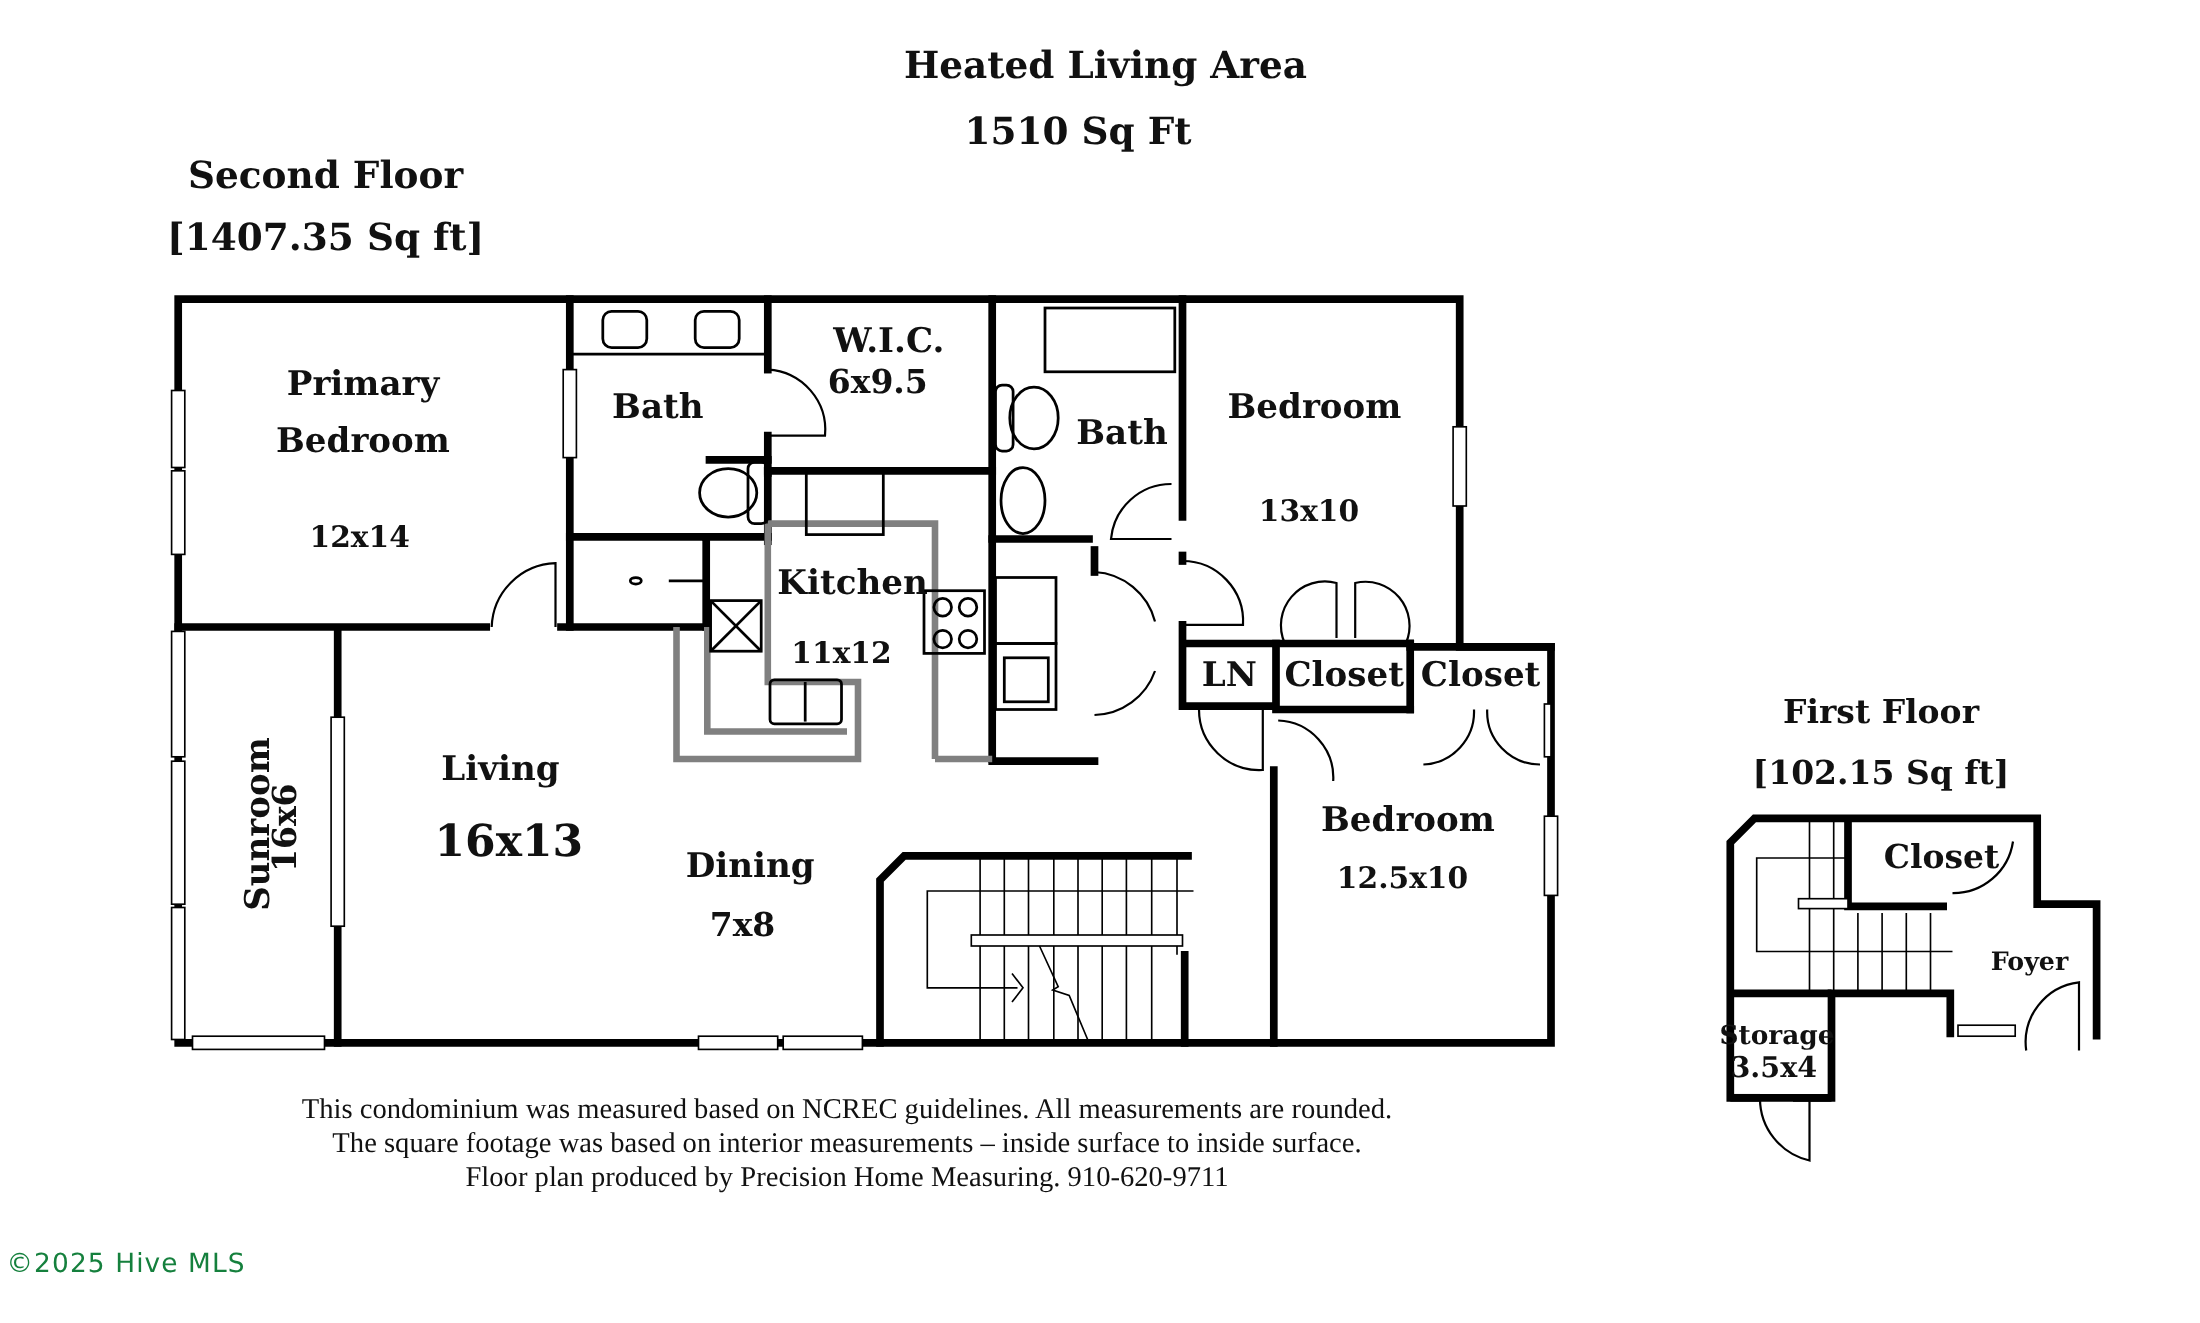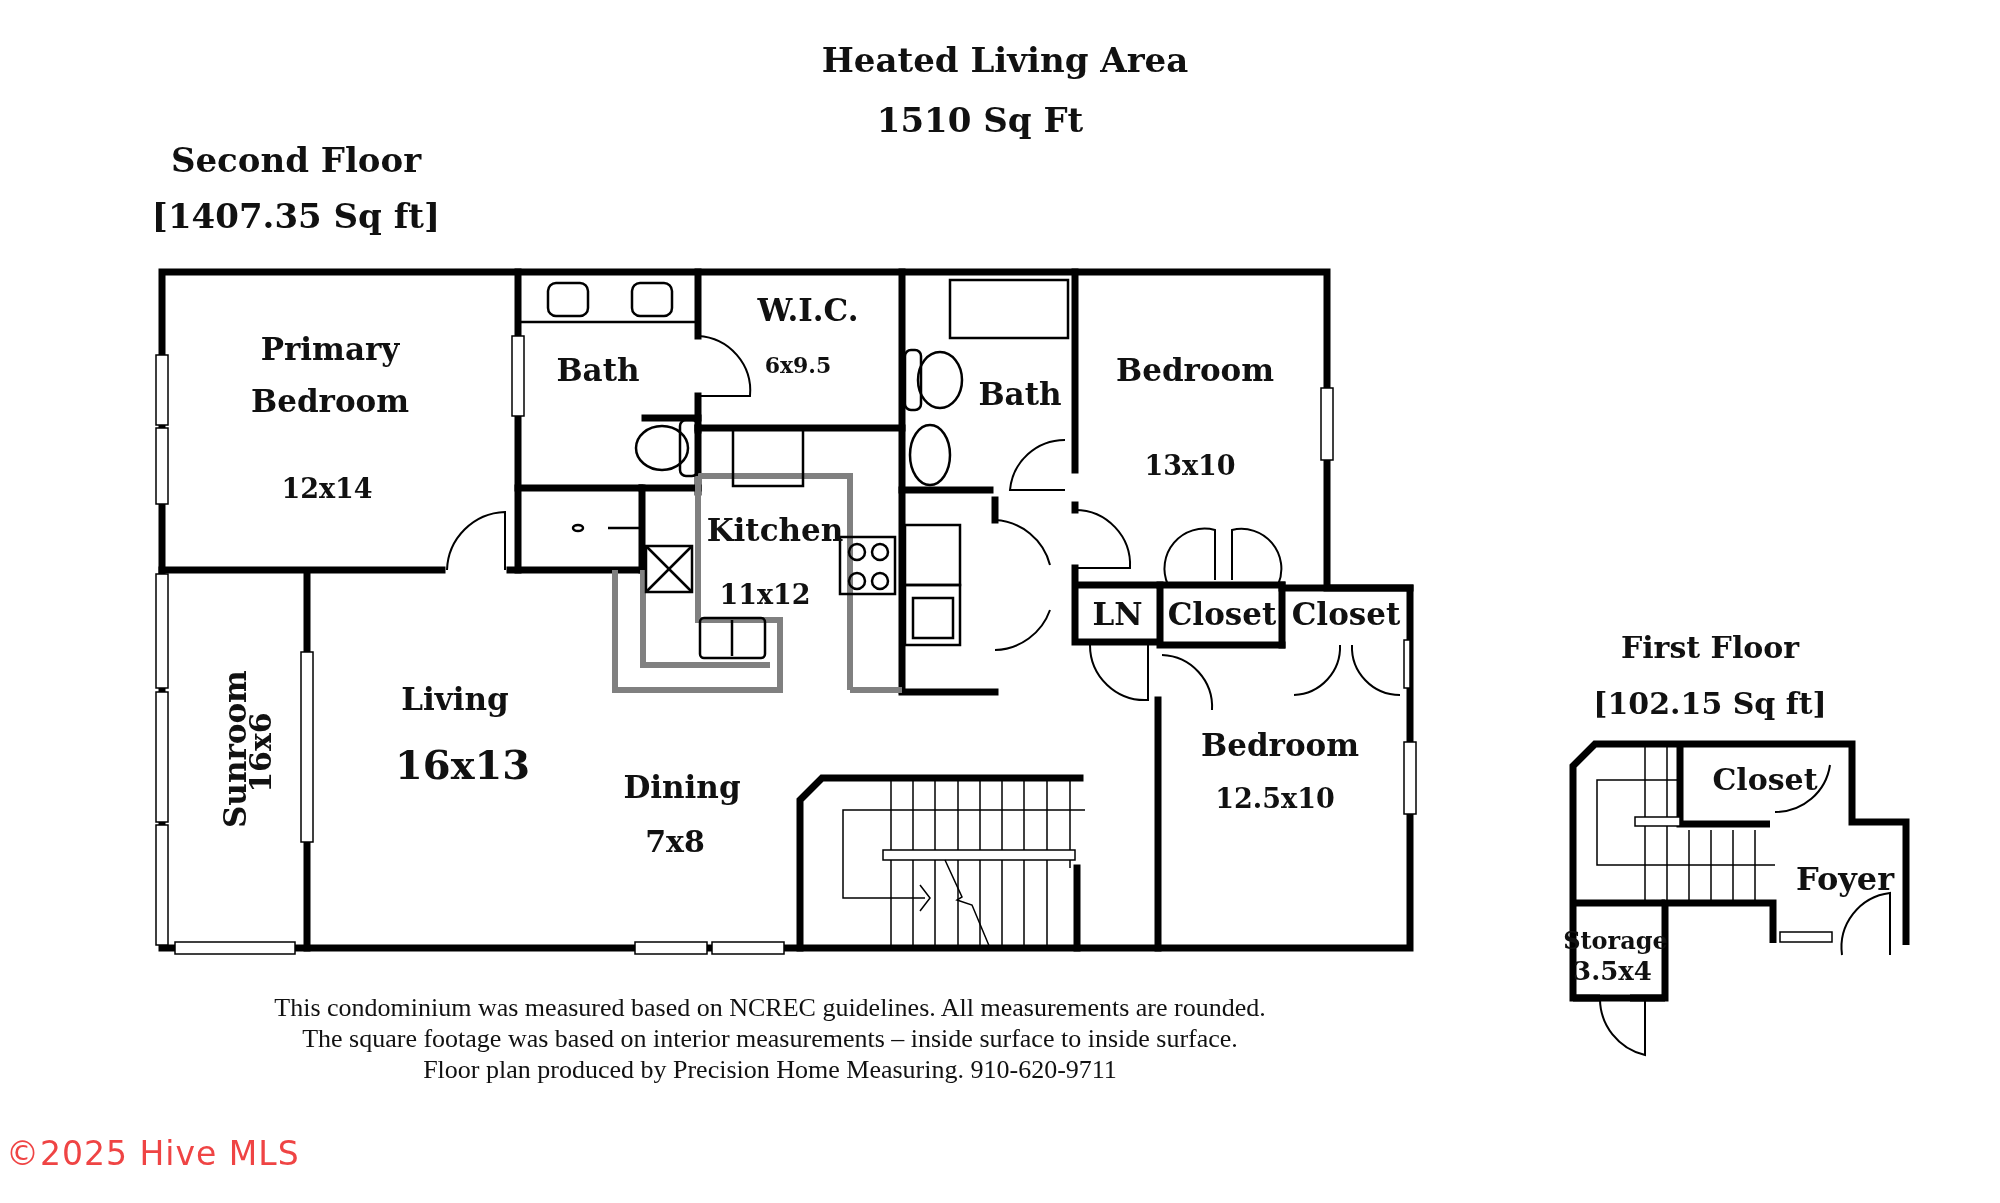--- a/index.html
+++ b/index.html
@@ -3,21 +3,21 @@
 <meta charset="utf-8">
 <style>
   html, body { margin:0; padding:0; background:#ffffff; }
   body { width:2000px; height:1203px; position:relative; overflow:hidden;
          font-family:"DejaVu Serif","Liberation Serif",serif; color:#111; }
   .abs { position:absolute; }
   .title { font-weight:bold; font-size:34px; text-align:center; white-space:nowrap; }
   .room-label { position:absolute; font-weight:bold; font-size:31px; text-align:center; white-space:nowrap; line-height:1.1; }
   .room-dim { position:absolute; font-weight:bold; font-size:27px; text-align:center; white-space:nowrap; }
   .note { position:absolute; font-family:"Liberation Serif","DejaVu Serif",serif; font-size:26px; text-align:center; white-space:nowrap; width:1200px; }
-  .wm { position:absolute; font-family:"DejaVu Sans","Liberation Sans",sans-serif; font-size:33px; color:#ef4444; letter-spacing:1px; }
+  .wm { position:absolute; font-family:"DejaVu Sans","Liberation Sans",sans-serif; font-size:24px; color:#15803d; letter-spacing:1px; }
   svg.plan { position:absolute; left:0; top:0; }
   .rot { transform:rotate(-90deg); transform-origin:center center; }
 </style>
 </head>
 <body>
 
 <div class="abs title" style="left:780px; top:40px; width:450px;">Heated Living Area</div>
 <div class="abs title" style="left:780px; top:100px; width:400px;">1510 Sq Ft</div>
 
 <div class="abs title" style="left:146px; top:140px; width:300px;">Second Floor</div>
@@ -192,21 +192,21 @@
 
 <div class="room-label" style="left:240px; top:332px; width:180px;">
   <div>Primary</div>
   <div style="margin-top:18px;">Bedroom</div>
 </div>
 <div class="room-dim" style="left:262px; top:449px; width:130px;margin-top:24px;">12x14</div>
 
 <div class="room-label" style="left:548px; top:353px; width:100px;">Bath</div>
 
 <div class="room-label" style="left:748px; top:293px; width:120px;">W.I.C.</div>
-<div class="room-dim" style="left:738px; top:352px; width:120px; font-size:22px;">6x9.5</div>
+<div class="room-dim" style="left:738px; top:330px; width:120px; font-size:30px;">6x9.5</div>
 
 <div class="room-label" style="left:970px; top:377px; width:100px;">Bath</div>
 
 <div class="room-label" style="left:1110px; top:353px; width:170px;">Bedroom</div>
 <div class="room-dim" style="left:1130px; top:406px; width:120px;margin-top:44px;">13x10</div>
 
 <div class="room-label" style="left:700px; top:513px; width:150px;">Kitchen</div>
 <div class="room-dim" style="left:710px; top:552px; width:110px;margin-top:27px;">11x12</div>
 
 <div class="room-label" style="left:1085px; top:597px; width:65px;">LN</div>
@@ -219,21 +219,21 @@
 <div class="room-label" style="left:390px; top:682px; width:130px;">Living</div>
 <div class="room-dim" style="left:395px; top:741px; width:120px; font-size:40px;">16x13</div>
 
 <div class="room-label" style="left:612px; top:770px; width:140px;">Dining</div>
 <div class="room-dim" style="left:630px; top:824px; width:90px; font-size:30px;">7x8</div>
 
 <div class="room-label" style="left:1190px; top:728px; width:180px;">Bedroom</div>
 <div class="room-dim" style="left:1200px; top:783px; width:150px;">12.5x10</div>
 
 <div class="room-label" style="left:1700px; top:763px; width:130px; font-size:30px;">Closet</div>
-<div class="room-label" style="left:1790px; top:862px; width:110px; font-size:32px;">Foyer</div>
+<div class="room-label" style="left:1790px; top:862px; width:110px; font-size:23px;">Foyer</div>
 <div class="room-label" style="left:1558px; top:928px; width:115px; font-size:24px;">Storage</div>
 <div class="room-dim" style="left:1565px; top:956px; width:95px; font-size:26px;">3.5x4</div>
 
 <div class="note" style="left:170px; top:993px;">This condominium was measured based on NCREC guidelines. All measurements are rounded.</div>
 <div class="note" style="left:170px; top:1024px;">The square footage was based on interior measurements – inside surface to inside surface.</div>
 <div class="note" style="left:170px; top:1055px;">Floor plan produced by Precision Home Measuring. 910-620-9711</div>
 
 <div class="wm" style="left:6px; top:1134px;">©2025 Hive MLS</div>
 
 </body></html>

